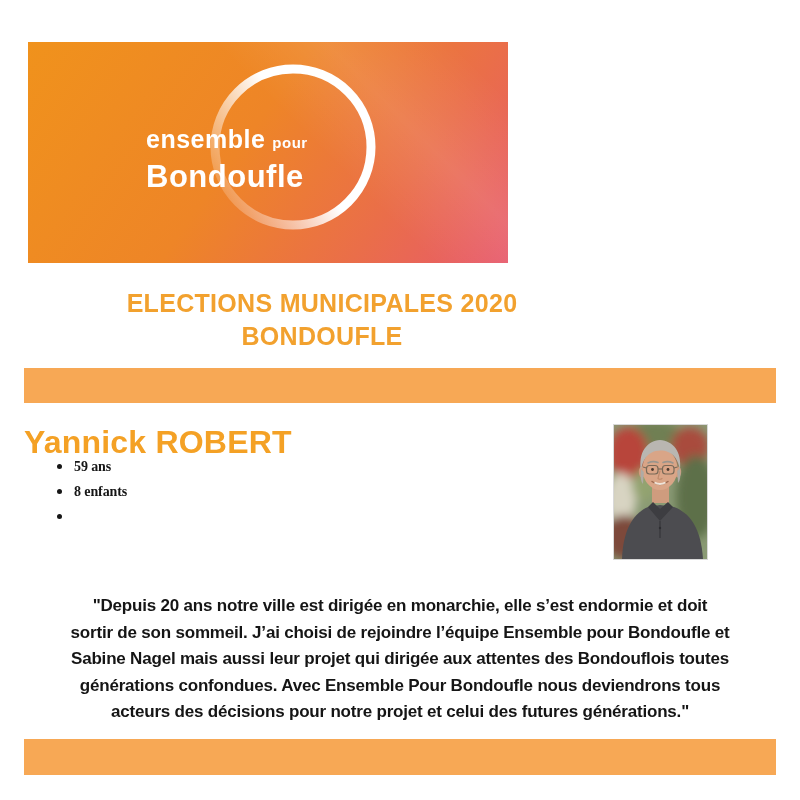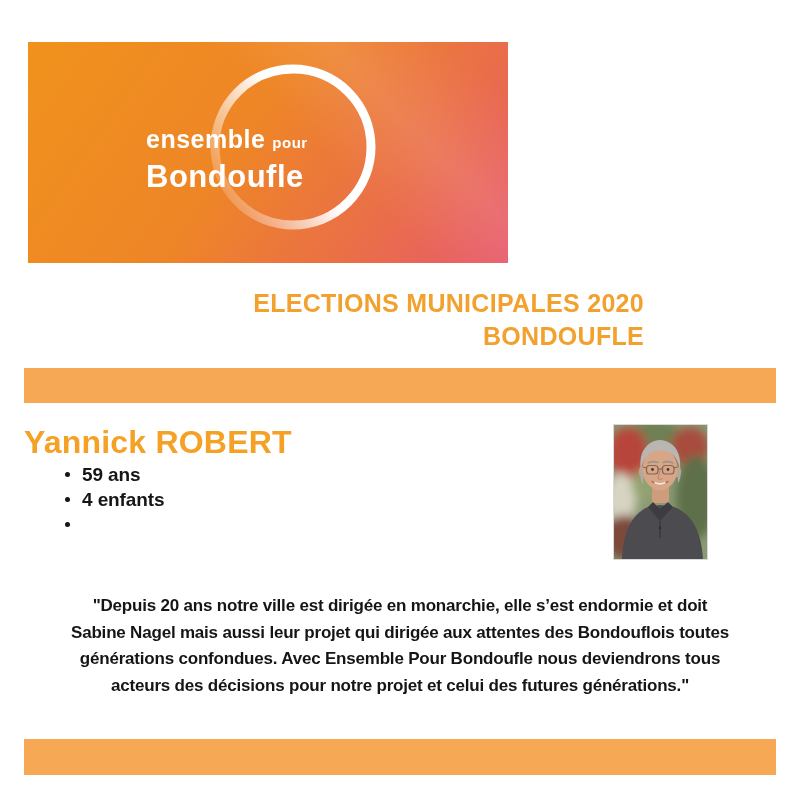--- a/index.html
+++ b/index.html
@@ -19,37 +19,37 @@
     pointer-events:none;
   }
   .ring-svg { position:absolute; left:0; top:0; }
   .logo-text { position:absolute; left:118px; top:82px; color:#ffffff; }
   .logo-line1 { font-size:25px; font-weight:700; letter-spacing:0.5px; line-height:30px; }
   .logo-pour { font-size:15px; font-weight:700; letter-spacing:0.5px; margin-left:7px; }
   .logo-line2 { font-size:31px; font-weight:700; letter-spacing:0.5px; line-height:37px; }
 
   
   .heading {
-    position:absolute; left:0; top:287px; width:644px; text-align:right;
+    position:absolute; left:0; top:287px; width:644px; text-align:center;
     color:#F2A12E; font-size:25px; font-weight:700; line-height:33px; letter-spacing:0.3px;
   }
 
   
   .bar { position:absolute; left:24px; width:752px; height:35px; background:#F7A855; }
   .bar-top { top:368px; }
   .bar-bottom { top:739px; height:36px; }
 
   
   .candidate-name {
     position:absolute; left:24px; top:424px;
     color:#F4A125; font-size:32px; font-weight:700; letter-spacing:0.2px;
   }
   .details {
-    position:absolute; left:57px; top:454px; margin:8px; padding:0; list-style:none;
-    color:#161616; font-size:19px; font-weight:700;
+    position:absolute; left:57px; top:454px; margin:0; padding:0; list-style:none;
+    color:#161616; font-size:14px; font-weight:700;font-family:Liberation Serif, serif;
   }
   .details li { position:relative; padding-left:17px; line-height:25px; letter-spacing:-0.1px; }
   .details li .dot {
     position:absolute; left:0; top:10px; width:5px; height:5px;
     border-radius:50%; background:#161616;
   }
 
   
   .photo {
     position:absolute; left:613px; top:424px; width:93px; height:134px;
@@ -89,21 +89,21 @@
     <div>ELECTIONS MUNICIPALES 2020</div>
     <div>BONDOUFLE</div>
   </div>
 
   <div class="bar bar-top"></div>
 
   <div class="candidate-name">Yannick ROBERT</div>
 
   <ul class="details">
     <li><span class="dot"></span><span>59 ans</span></li>
-    <li><span class="dot"></span><span>4 enfants</span></li>
+    <li><span class="dot"></span><span>8 enfants</span></li>
     <li><span class="dot"></span></li>
   </ul>
 
   <div class="photo" title="Portrait d'un homme aux cheveux gris avec lunettes, polo gris foncé, fond de feuillage">
     <svg width="93" height="134" viewBox="0 0 93 134">
       <defs>
         <filter id="bgblur" x="-30%" y="-30%" width="160%" height="160%">
           <feGaussianBlur stdDeviation="5"></feGaussianBlur>
         </filter>
       </defs>
@@ -149,20 +149,21 @@
 
       <path d="M46 46 q-1.5 5 -2 7.5 q2 1.5 4 0" stroke="#c08b6c" stroke-width="1.2" fill="none" stroke-linecap="round"></path>
 
       <path d="M38 56.5 q8 6 16 0" stroke="#9c6a50" stroke-width="1.4" fill="none" stroke-linecap="round"></path>
       <path d="M40.5 57.5 q5.5 3.2 11 0" stroke="#f6efe6" stroke-width="2" fill="none" opacity="0.9"></path>
     </svg>
   </div>
 
   <div class="quote">
     <div>"Depuis 20 ans notre ville est dirigée en monarchie, elle s’est endormie et doit</div>
+    <div>sortir de son sommeil. J’ai choisi de rejoindre l’équipe Ensemble pour Bondoufle et</div>
     <div>Sabine Nagel mais aussi leur projet qui dirigée aux attentes des Bondouflois toutes</div>
     <div>générations confondues. Avec Ensemble Pour Bondoufle nous deviendrons tous</div>
     <div>acteurs des décisions pour notre projet et celui des futures générations."</div>
   </div>
 
   <div class="bar bar-bottom"></div>
 
 </div>
 
 </body></html>

